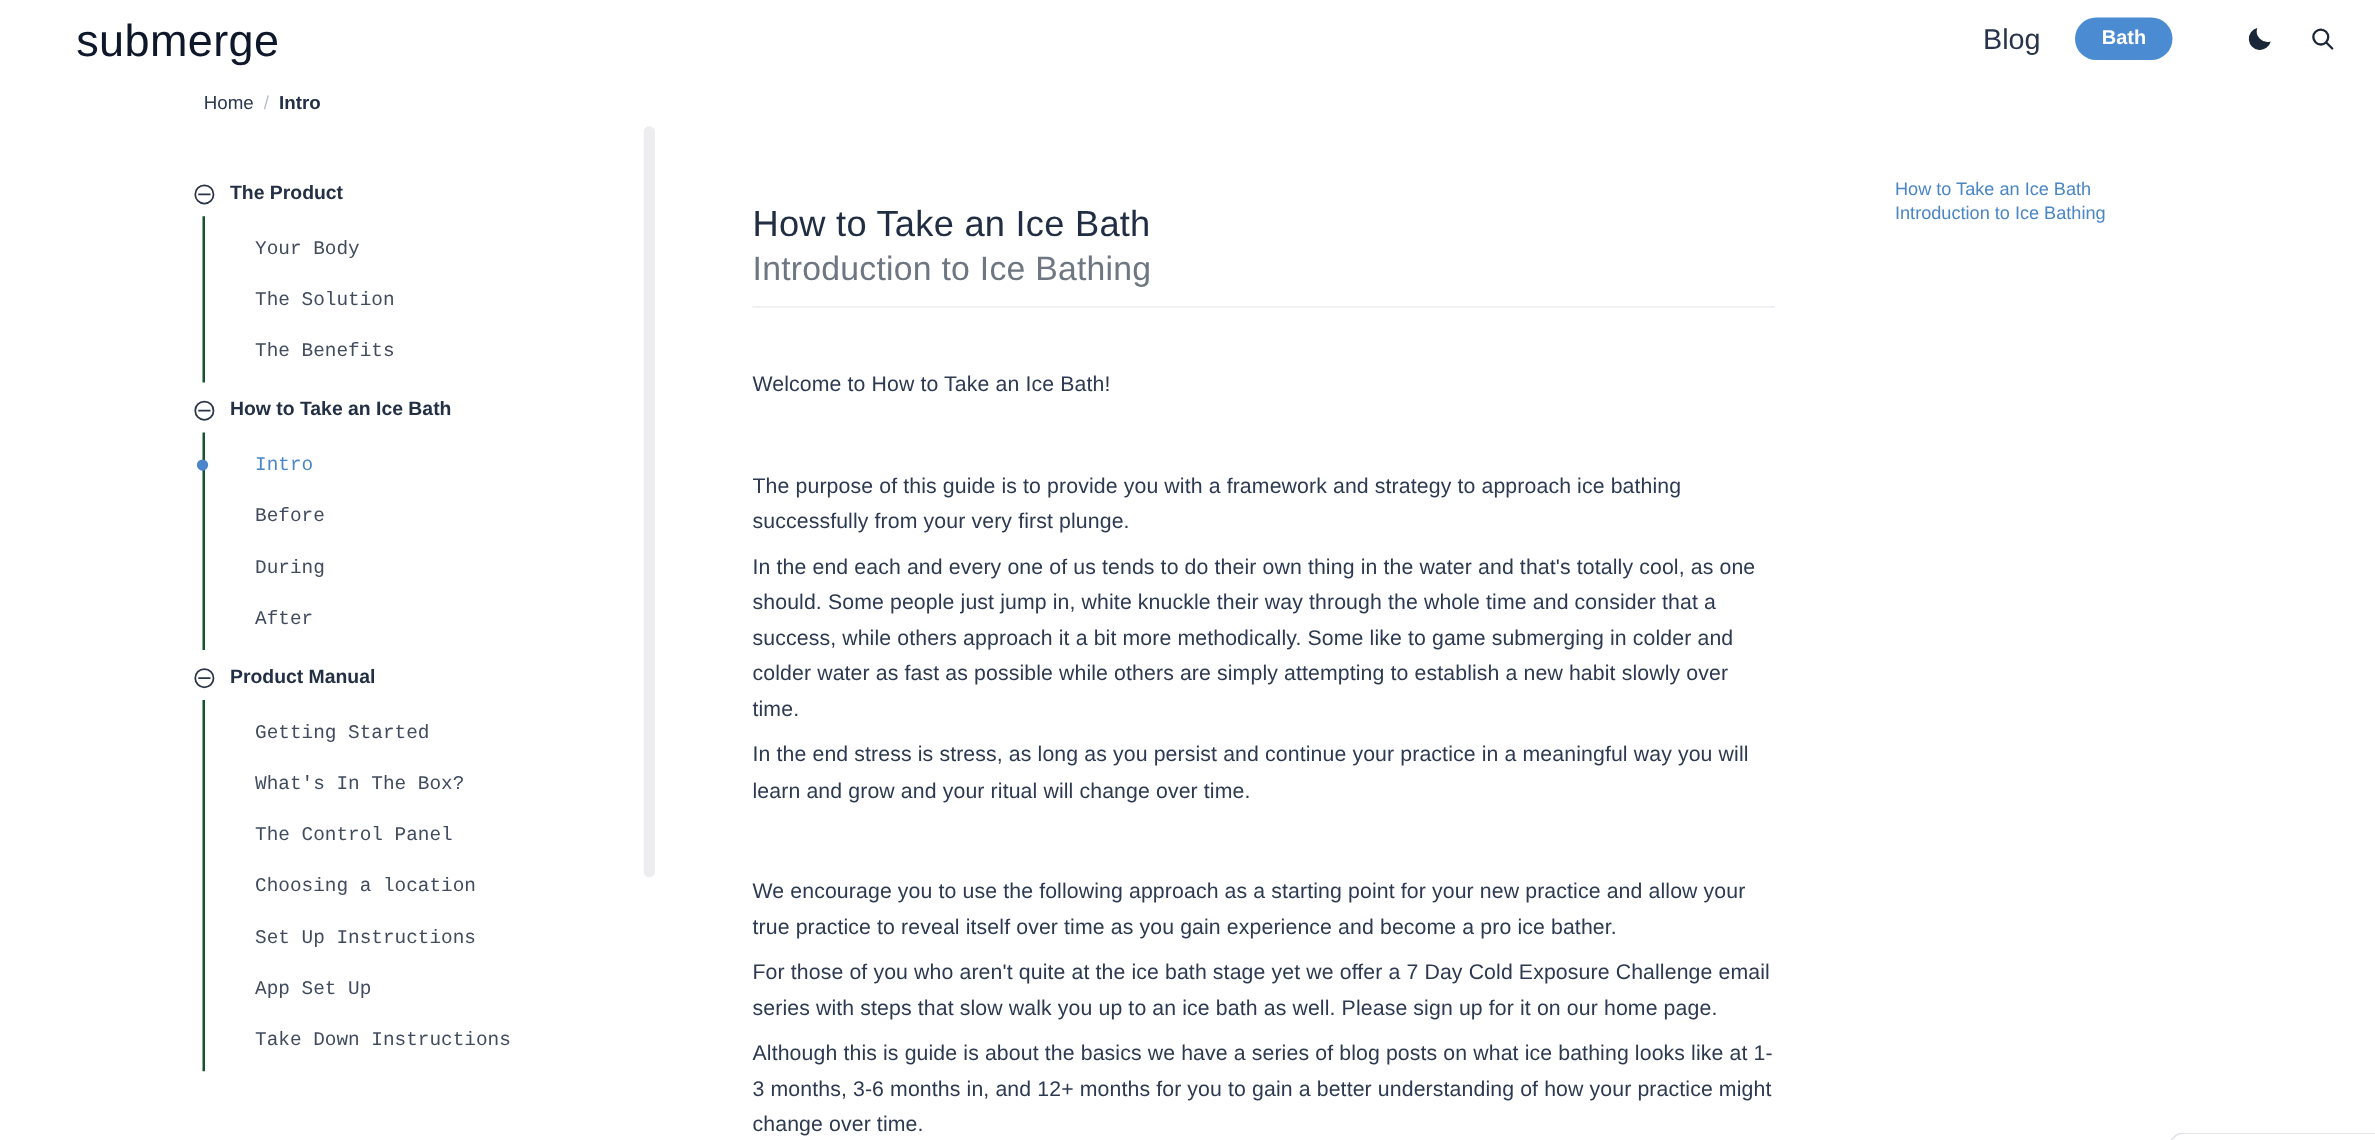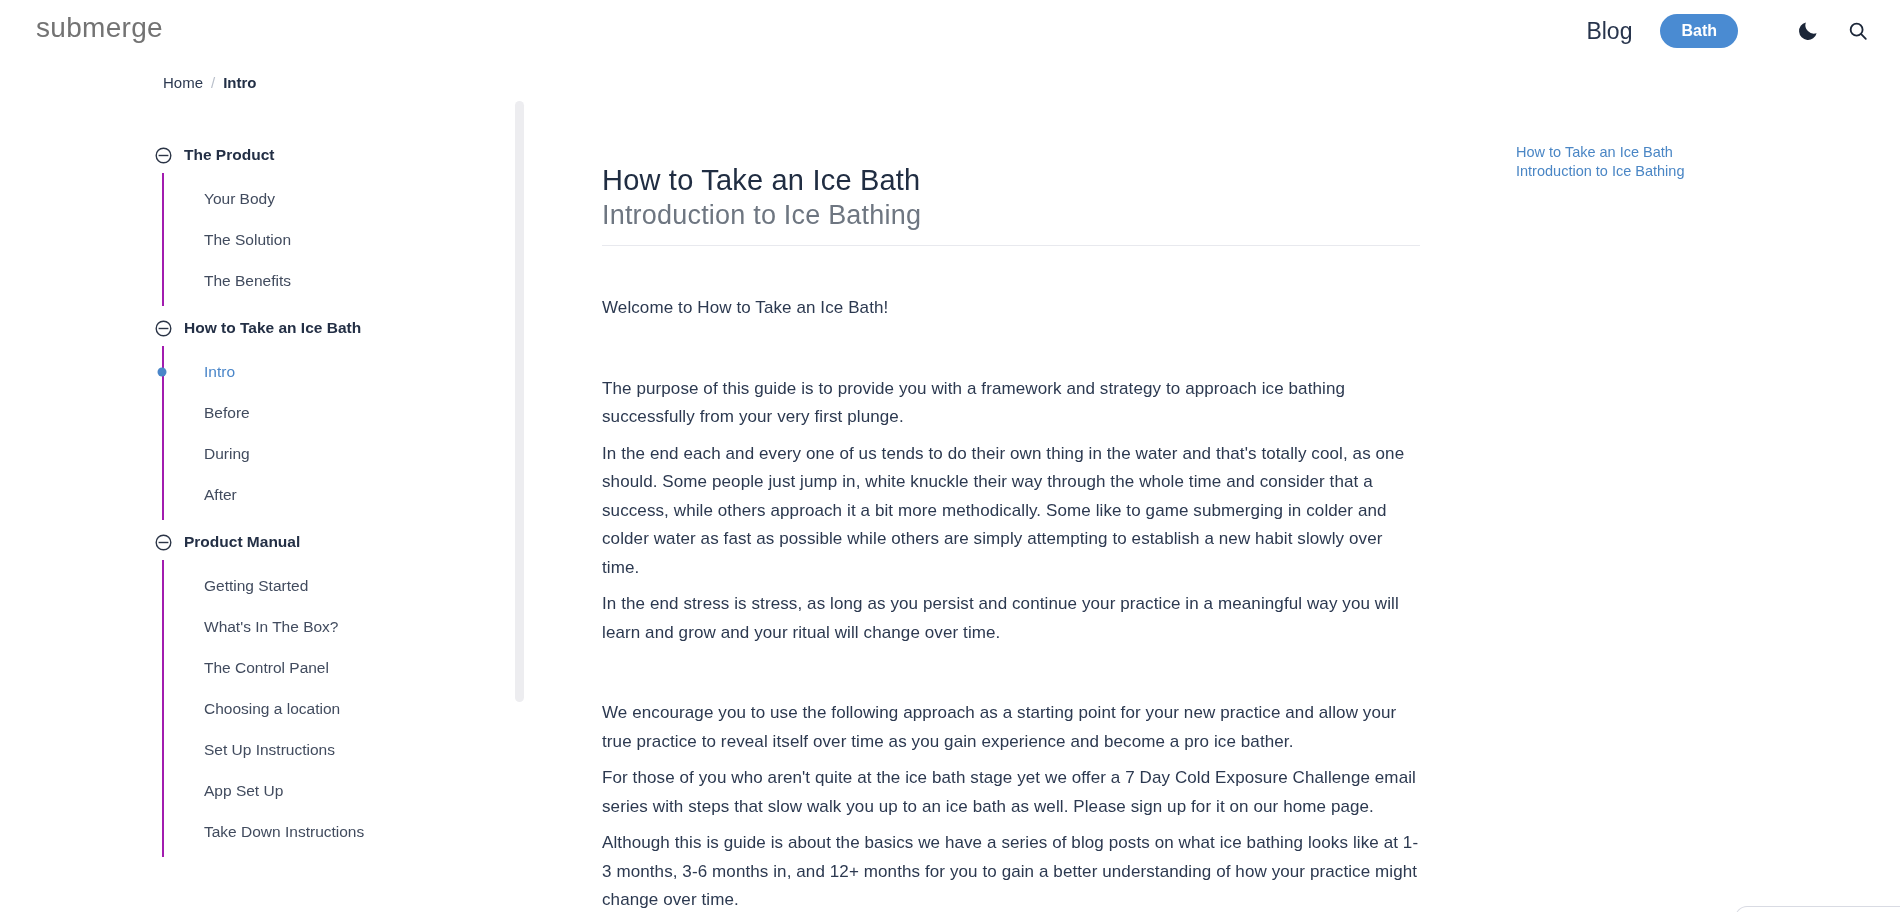--- a/index.html
+++ b/index.html
@@ -7,23 +7,23 @@
   body {
     font-family: "Liberation Sans", "DejaVu Sans", sans-serif;
     color: #2c3950;
     position: relative;
     overflow: hidden;
   }
   .page { position: absolute; inset: 0; }
 
   
   .logo {
-    position: absolute; left: 36px; top: 12px;
-    font-size: 28px; font-weight: 500; letter-spacing: 0.3px;
-    color: #737373; cursor: pointer;
+    position: absolute; left: 61px; top: 12px;
+    font-size: 36px; font-weight: 500; letter-spacing: 0.3px;
+    color: #0f172a; cursor: pointer;
   }
   .header-right {
     position: absolute; right: 28px; top: 12px; height: 38px;
     display: flex; align-items: center;
   }
   .blog-link {
     font-size: 23px; color: #27344c; text-decoration: none;
     margin-right: 28px; cursor: pointer;
   }
   .shop-btn {
@@ -53,21 +53,22 @@
     display: flex; align-items: center; height: 26px; cursor: pointer;
   }
   .collapse-icon { display: inline-flex; width: 17px; height: 17px; flex: 0 0 17px; }
   .section-title {
     margin-left: 12px; font-size: 15.5px; font-weight: bold; color: #232f45;
   }
   .section-items {
     list-style: none;
     margin: 5px 0 5px 7px;
     padding: 5px 0 5px 40px;
-    border-left: 2px solid #a21caf;
+    border-left: 2px solid #14532d;
+    font-family: Liberation Mono, monospace;
   }
   .nav-item {
     position: relative; height: 41px;
     display: flex; align-items: center;
     font-size: 15.5px; color: #414b5e; cursor: pointer;
   }
   .nav-item.active { color: #4a86c9; }
   .active-dot {
     position: absolute; left: -47px; top: 50%;
     width: 9px; height: 9px; border-radius: 50%;

